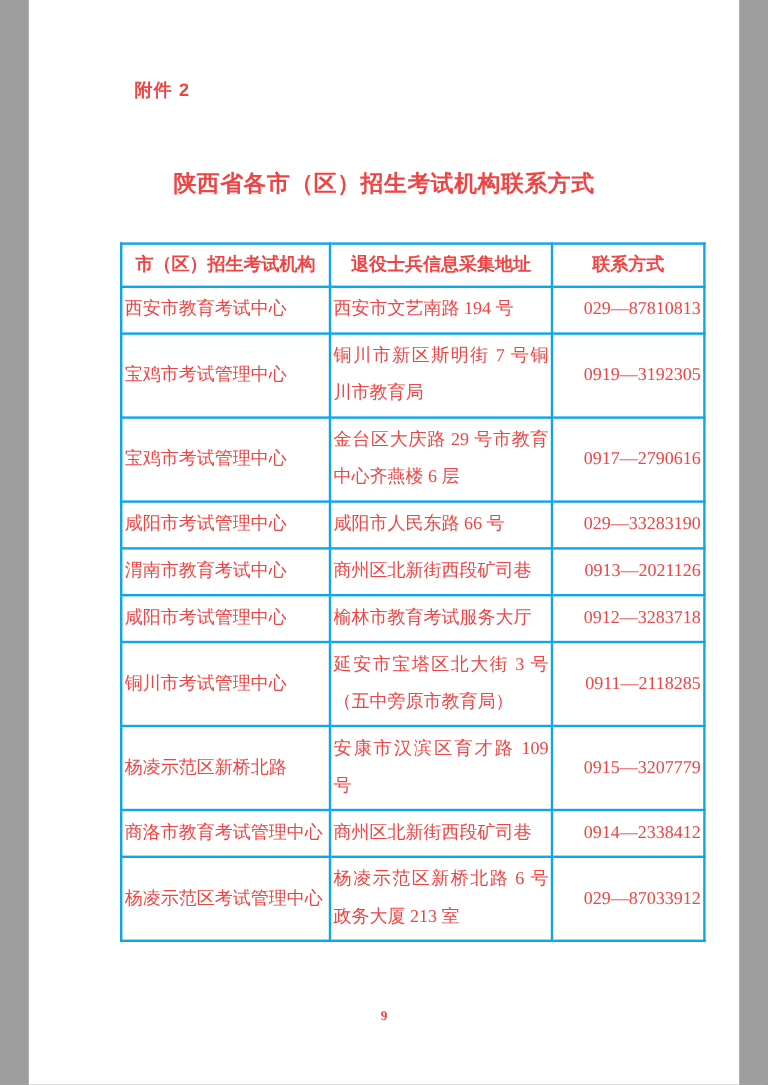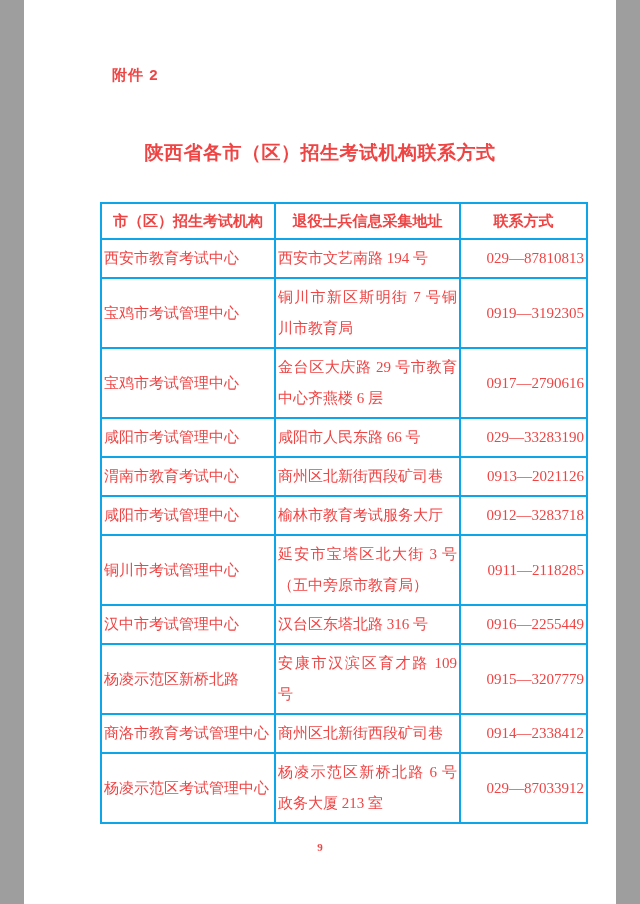--- a/index.html
+++ b/index.html
@@ -136,25 +136,20 @@
           <td>咸阳市考试管理中心</td>
           <td>榆林市教育考试服务大厅</td>
           <td class="contact-cell">0912—3283718</td>
         </tr>
         <tr>
           <td>铜川市考试管理中心</td>
           <td>延安市宝塔区北大街 3 号（五中旁原市教育局）</td>
           <td class="contact-cell">0911—2118285</td>
         </tr>
         <tr>
-          <td>汉中市考试管理中心</td>
-          <td>汉台区东塔北路 316 号</td>
-          <td class="contact-cell">0916—2255449</td>
-        </tr>
-        <tr>
           <td>杨凌示范区新桥北路</td>
           <td>安康市汉滨区育才路 109 号</td>
           <td class="contact-cell">0915—3207779</td>
         </tr>
         <tr>
           <td>商洛市教育考试管理中心</td>
           <td>商州区北新街西段矿司巷</td>
           <td class="contact-cell">0914—2338412</td>
         </tr>
         <tr>

